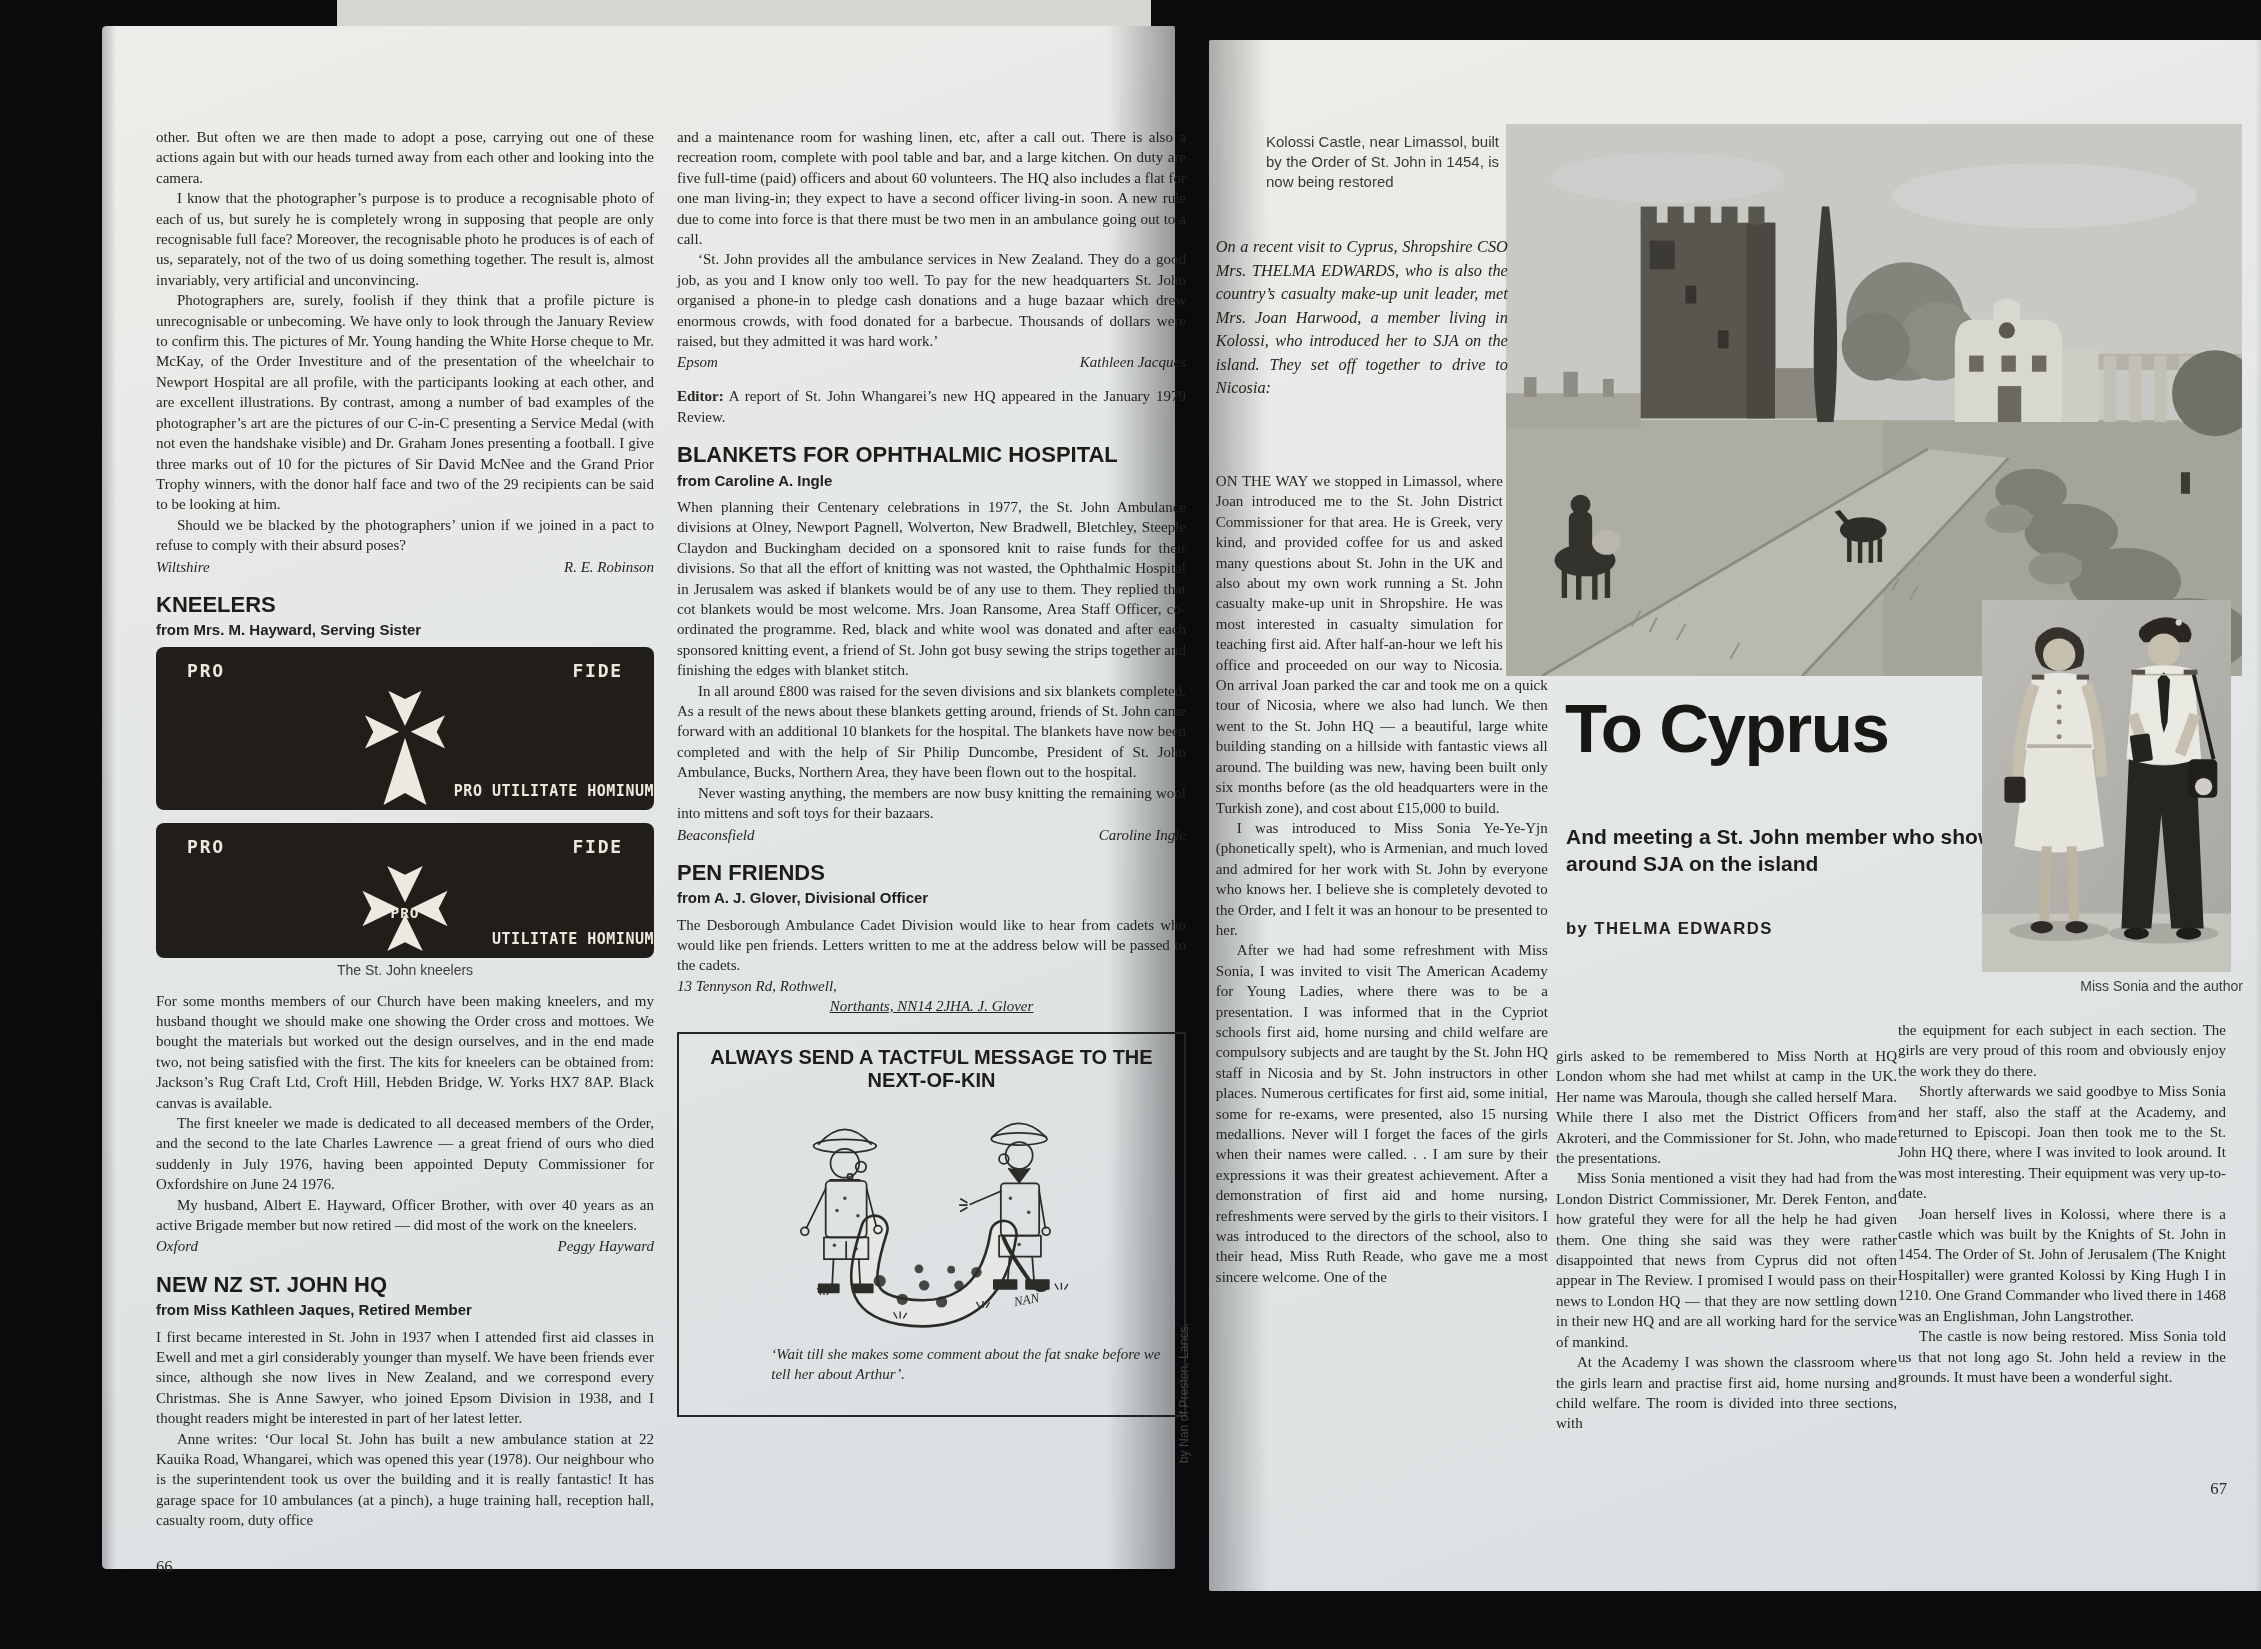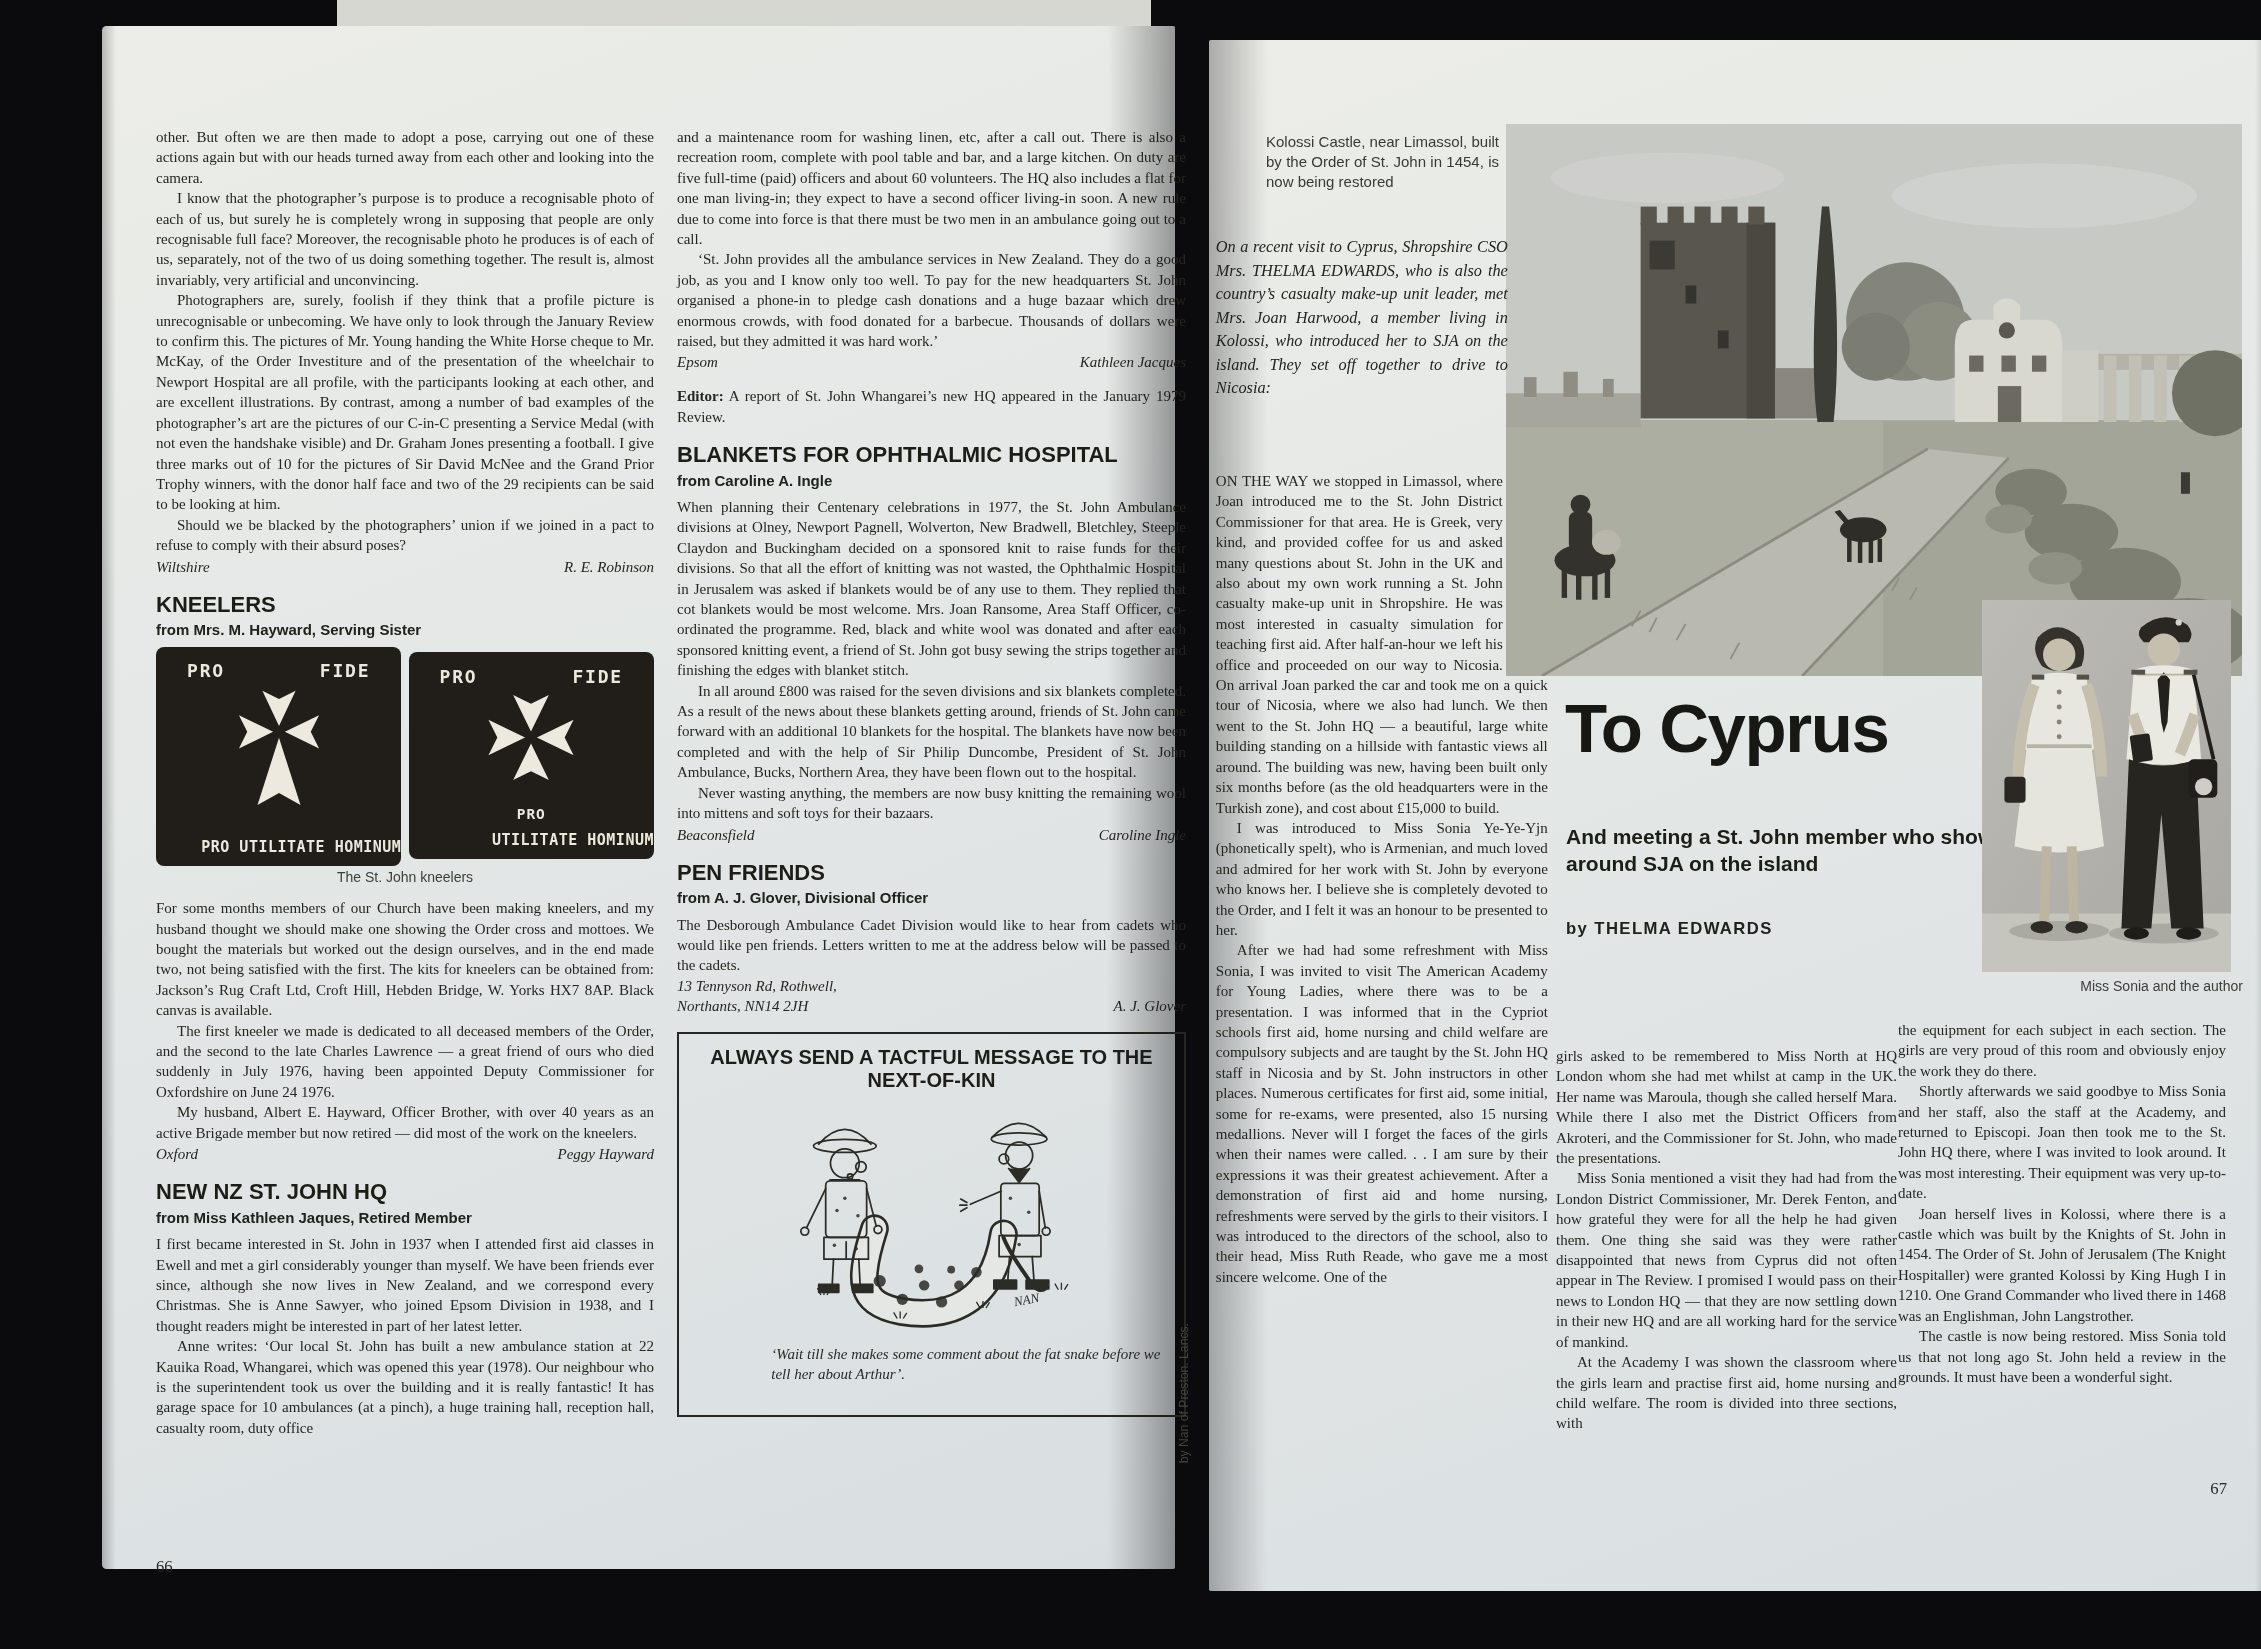--- a/index.html
+++ b/index.html
@@ -77,21 +77,21 @@
           <p>Should we be blacked by the photographers’ union if we joined in a pact to refuse to comply with their absurd poses?</p>
         </div>
       <div class="sig-row">
         <span>Wiltshire</span>
         <span>R. E. Robinson</span>
       </div>
 
       <h2 class="section-h">KNEELERS</h2>
       <div class="section-sub">from Mrs. M. Hayward, Serving Sister</div>
 
-      <figure class="kneelers" style="margin-left:0;margin-right:0;">
+      <figure class="kneelers" style="margin-left:0;margin-right:0;flex-direction:column;">
         <div class="kpanel k1">
           <div class="kp-top">
             <span>PRO</span>
             <span>FIDE</span>
           </div>
           <svg width="104" height="127" viewBox="0 0 200 260">
             <g fill="#eee9df">
               <path d="M100,88 L66,16 L100,33 L134,16 Z"></path>
               <path d="M88,100 L18,66 L35,100 L18,134 Z"></path>
               <path d="M112,100 L182,66 L165,100 L182,134 Z"></path>
@@ -162,21 +162,21 @@
         <span>Caroline Ingle</span>
       </div>
 
       <h2 class="section-h">PEN FRIENDS</h2>
       <div class="section-sub">from A. J. Glover, Divisional Officer</div>
       <div class="serif-block">
           <p>The Desborough Ambulance Cadet Division would like to hear from cadets who would like pen friends. Letters written to me at the address below will be passed to the cadets.</p>
         </div>
       <div style="font:italic 15px/20.4px 'Liberation Serif',serif;color:#262620;">
         <div>13 Tennyson Rd, Rothwell,</div>
-        <div style="display:flex;justify-content:space-between;">
+        <div style="display:flex;justify-content:center;text-decoration:underline;">
           <span>Northants, NN14 2JH</span>
           <span>A. J. Glover</span>
         </div>
       </div>
 
       <div class="cartoon-box">
         <div class="cartoon-title">ALWAYS SEND A TACTFUL MESSAGE TO THE NEXT-OF-KIN</div>
         <svg class="cartoon-svg" width="452" height="244" viewBox="0 0 1000 560">
           <g fill="none" stroke="#2c2c27" stroke-width="4" stroke-linecap="round" stroke-linejoin="round">
 

